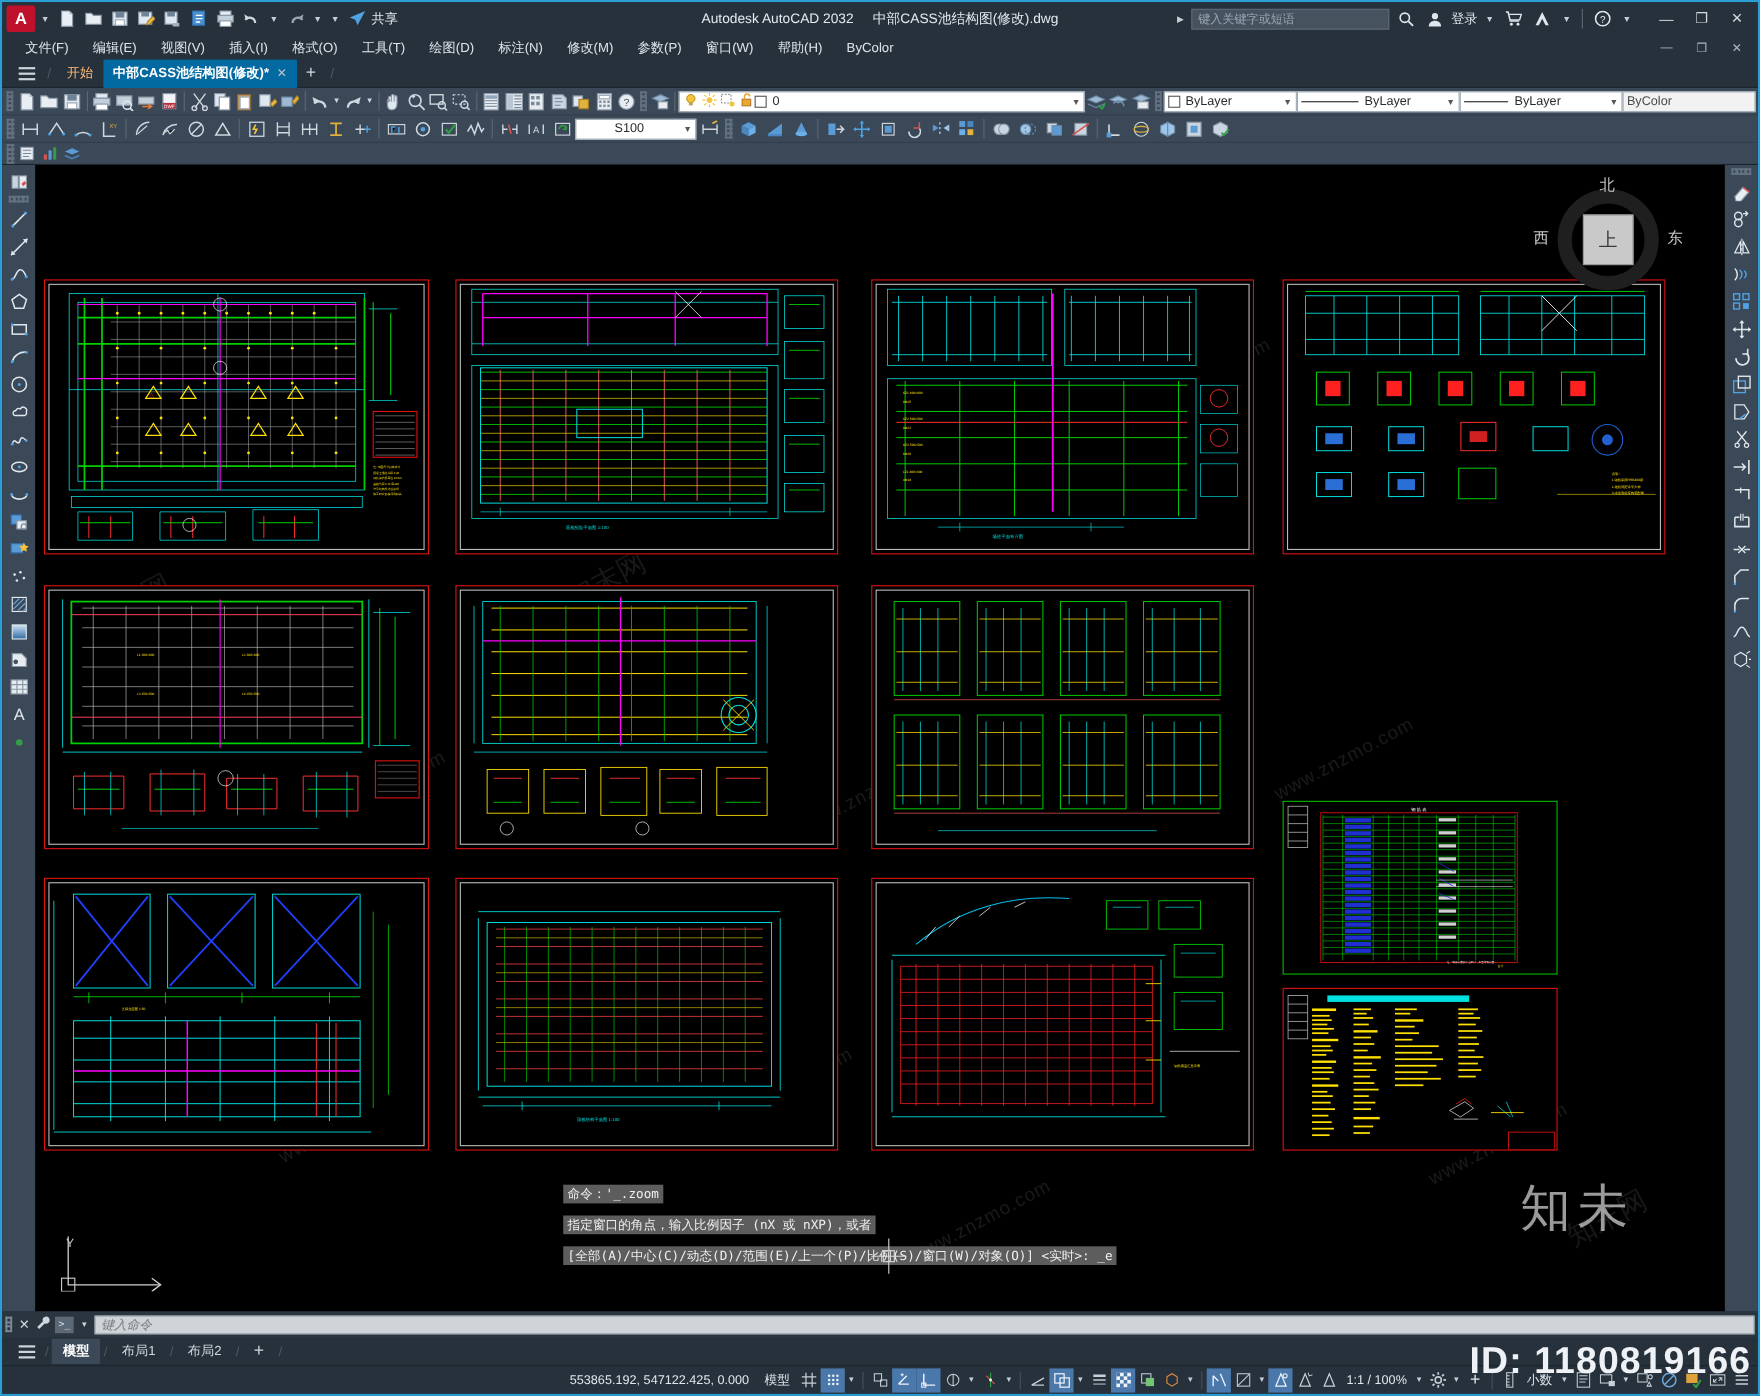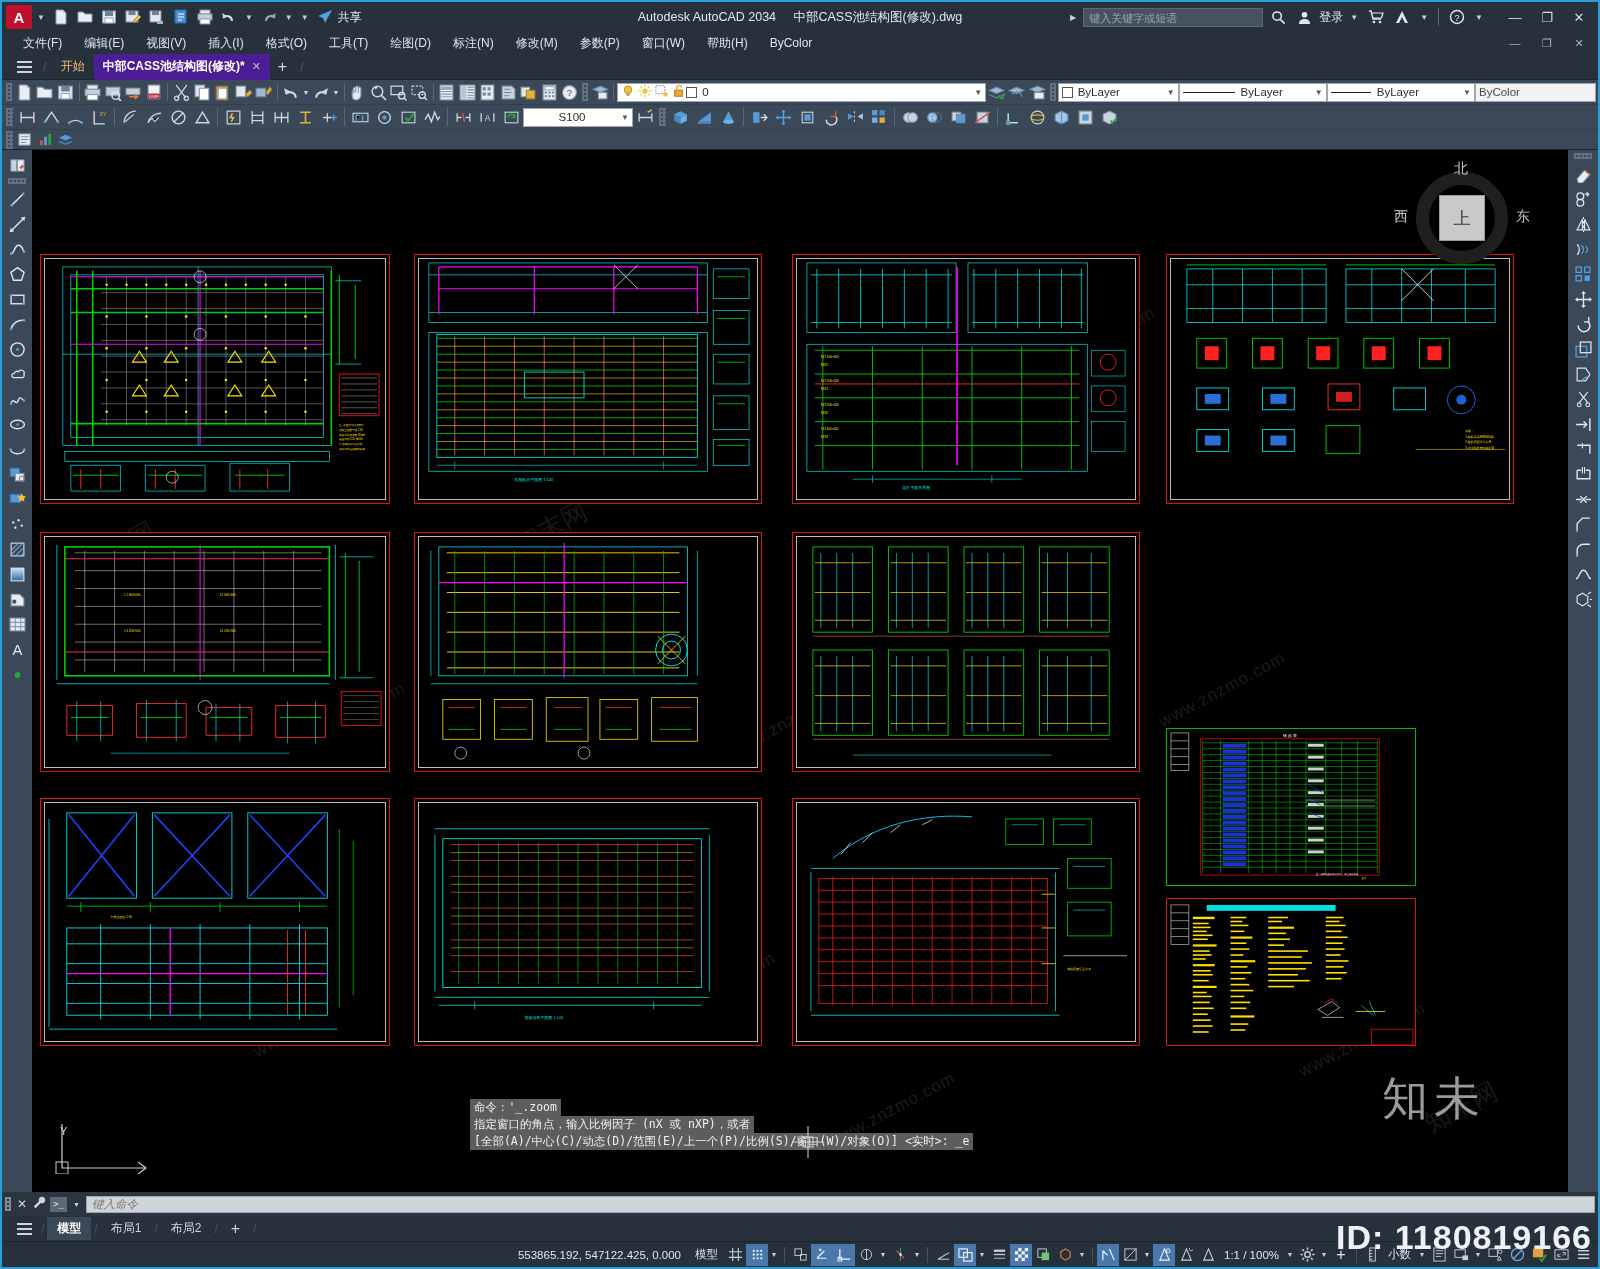--- a/index.html
+++ b/index.html
@@ -40,21 +40,21 @@
   .menubar .wbtn{height:22px;font-size:11px;color:#aab4be}
 
   
   .tabbar { height:26px; background:#27313c; display:flex; align-items:center;
             padding-left:8px; gap:0; flex:none; border-bottom:1px solid #1c242c; }
   .hamb { width:28px;height:26px;display:flex;align-items:center;justify-content:center; }
   .hamb span{display:block;width:15px;height:2px;background:#cdd5dc;box-shadow:0 5px 0 #cdd5dc,0 -5px 0 #cdd5dc;}
   .tslash { color:#4d5864; font-size:13px; padding:0 5px;}
   .tab { height:26px; display:flex; align-items:center; padding:0 9px; font-size:12px;
          color:#fdba74; }
-  .tab.active { background:#4c1d95; color:#fff; font-weight:bold; }
+  .tab.active { background:#0369a1; color:#fff; font-weight:bold; }
   .tabclose { margin-left:7px; font-size:11px; color:#b6c0c9; }
   .tplus { font-size:16px; color:#cfd7de; padding:0 8px; }
 
   
   .tbrow { height:25px; background:#3b4857; display:flex; align-items:center;
            padding:0 2px; gap:0px; flex:none; border-bottom:1px solid #323e4b; }
   .grip { width:7px; height:18px; margin:0 2px;
           background:
             repeating-linear-gradient(to bottom,#6e7d8c 0 2px,transparent 2px 4px),
             repeating-linear-gradient(to right,#6e7d8c 0 2px,transparent 2px 4px);
@@ -109,21 +109,21 @@
   .vcring{position:absolute;inset:8px;border:13px solid #1f1f1f;border-radius:50%;}
   .vccube{position:absolute;left:31px;top:31px;width:46px;height:46px;
           background:#c9c9c9;border:1px solid #9a9a9a;
           display:flex;align-items:center;justify-content:center;
           color:#3a3a3a;font-size:17px;}
   .vcn{position:absolute;left:46px;top:-4px;color:#c8c8c8;font-size:14px;}
   .vcw{position:absolute;left:-14px;top:44px;color:#c8c8c8;font-size:14px;}
   .vce{position:absolute;right:-14px;top:44px;color:#c8c8c8;font-size:14px;}
 
   
-  .cmdover{position:absolute;left:438px;bottom:42px;display:flex;flex-direction:column;gap:0;}
+  .cmdover{position:absolute;left:480px;bottom:42px;display:flex;flex-direction:column;gap:11px;}
   .cmdline{background:#5d5d5d;color:#efefef;font-size:11.5px;padding:1px 4px;
            font-family:"DejaVu Sans Mono",monospace;white-space:nowrap;align-self:flex-start;}
   .ucs{position:absolute;left:28px;bottom:55px;color:#cfcfcf;font-size:11px;}
   .ucsmark{position:absolute;left:22px;bottom:18px;width:110px;height:52px;}
   .znwm{position:absolute;right:82px;bottom:62px;color:#c6c6c6;font-size:46px;
         font-weight:normal;letter-spacing:6px;opacity:.78;}
 
   
   .cmdbar{height:24px;background:#2b3540;display:flex;align-items:center;
           padding:0 3px;gap:4px;flex:none;}
@@ -235,21 +235,21 @@
     <div class="caret">▼</div>
     <div class="caret">▼</div>
     <div class="qicon">
       <svg width="16" height="16" viewBox="0 0 16 16">
           <path d="M15 1L1 7l5 2 2 5z" fill="#4fa3e3"></path>
         </svg>
     </div>
     <div class="share">共享</div>
 
     <div class="apptitle">
-      <span>Autodesk AutoCAD 2034</span>
+      <span>Autodesk AutoCAD 2032</span>
       &nbsp;&nbsp;&nbsp;
       <span>中部CASS池结构图(修改).dwg</span>
     </div>
 
     <div class="tright">
       <div class="caret">▶</div>
       <div class="searchbox">键入关键字或短语</div>
       <div class="qicon">
         <svg width="15" height="15" viewBox="0 0 16 16">
             <circle cx="6.5" cy="6.5" r="4.5" stroke="#dfe6ec" stroke-width="1.6" fill="none"></circle>

